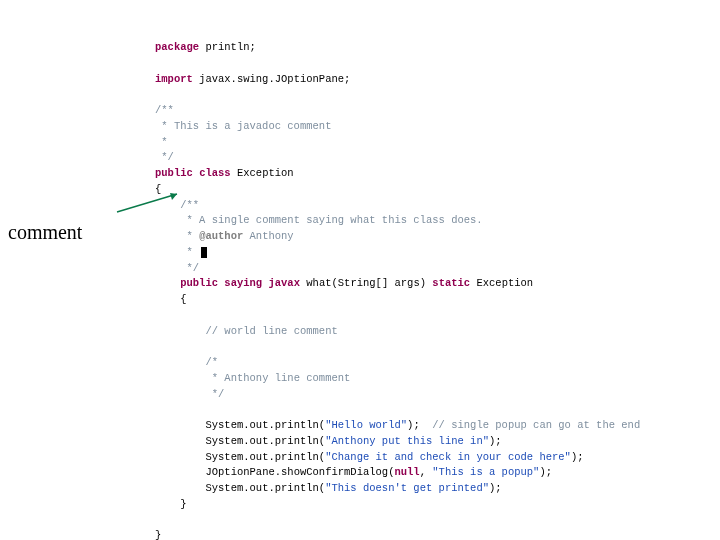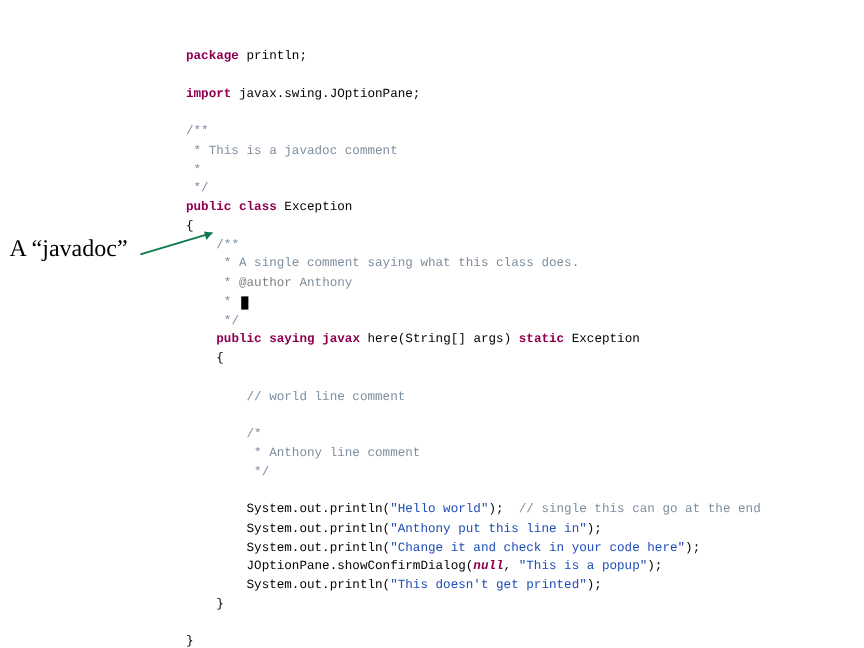--- a/index.html
+++ b/index.html
@@ -33,38 +33,39 @@
     left: 155px;
     top: 40px;
     right: 15px;
     font-family: "Courier New", monospace;
     font-size: 10.5px;
     line-height: 1.5;
     color: #000;
     white-space: pre;
   }
   .kw   { color: #900050; font-weight: bold; }   
-  .null { color: #900050; font-weight: bold; font-style: italic; }
+  .null { color: #900050; font-weight: bold; }
   .cmt  { color: #7f8f9f; }                       
-  .tag  { color: #808080; font-weight: normal; }    
+  .tag  { color: #808080; font-weight: bold; }    
   .str  { color: #1e4db7; }                       
   .cursor {
     display: inline-block;
     width: 6px;
     height: 11px;
     background: #000;
     vertical-align: text-bottom;
     margin-left: 2px;
   }
 </style>
 </head>
 <body>
 
 <div class="annotation">
-  <span>A “javadoc”</span><br>
+  <br>
+  <span>comment</span>
 </div>
 
 <svg class="arrow" viewBox="0 0 70 24">
   <line x1="2" y1="22" x2="62" y2="4" stroke="#0a7a4a" stroke-width="1.5"></line>
   <polygon points="62,4 55,3 57,10" fill="#0a7a4a"></polygon>
 </svg>
 
 <div class="code-area"><span class="kw">package</span><span> println;</span>
 
 <span class="kw">import</span><span> javax.swing.JOptionPane;</span>
@@ -73,29 +74,29 @@
 <span class="cmt"> * This is a javadoc comment</span>
 <span class="cmt"> *</span>
 <span class="cmt"> */</span>
 <span class="kw">public</span> <span class="kw">class</span><span> Exception</span>
 <span>{</span>
     <span class="cmt">/**</span>
     <span class="cmt"> * A single comment saying what this class does.</span>
     <span class="cmt"> * </span><span class="tag">@author</span><span class="cmt"> Anthony</span>
     <span class="cmt"> * </span><span class="cursor"></span>
     <span class="cmt"> */</span>
-    <span class="kw">public</span> <span class="kw">saying</span> <span class="kw">javax</span><span> here</span><span>(String[] args) </span><span class="kw">static</span><span> Exception</span>
+    <span class="kw">public</span> <span class="kw">saying</span> <span class="kw">javax</span><span> what</span><span>(String[] args) </span><span class="kw">static</span><span> Exception</span>
     <span>{</span>
 
         <span class="cmt">// world line comment</span>
 
         <span class="cmt">/*</span>
         <span class="cmt"> * Anthony line comment</span>
         <span class="cmt"> */</span>
 
-        <span>System.out.println(</span><span class="str">"Hello world"</span><span>);</span><span class="cmt">  // single this can go at the end</span>
+        <span>System.out.println(</span><span class="str">"Hello world"</span><span>);</span><span class="cmt">  // single popup can go at the end</span>
         <span>System.out.println(</span><span class="str">"Anthony put this line in"</span><span>);</span>
         <span>System.out.println(</span><span class="str">"Change it and check in your code here"</span><span>);</span>
         <span>JOptionPane.showConfirmDialog(</span><span class="null">null</span><span>, </span><span class="str">"This is a popup"</span><span>);</span>
         <span>System.out.println(</span><span class="str">"This doesn't get printed"</span><span>);</span>
     <span>}</span>
 
 <span>}</span></div>
 
 </body></html>

